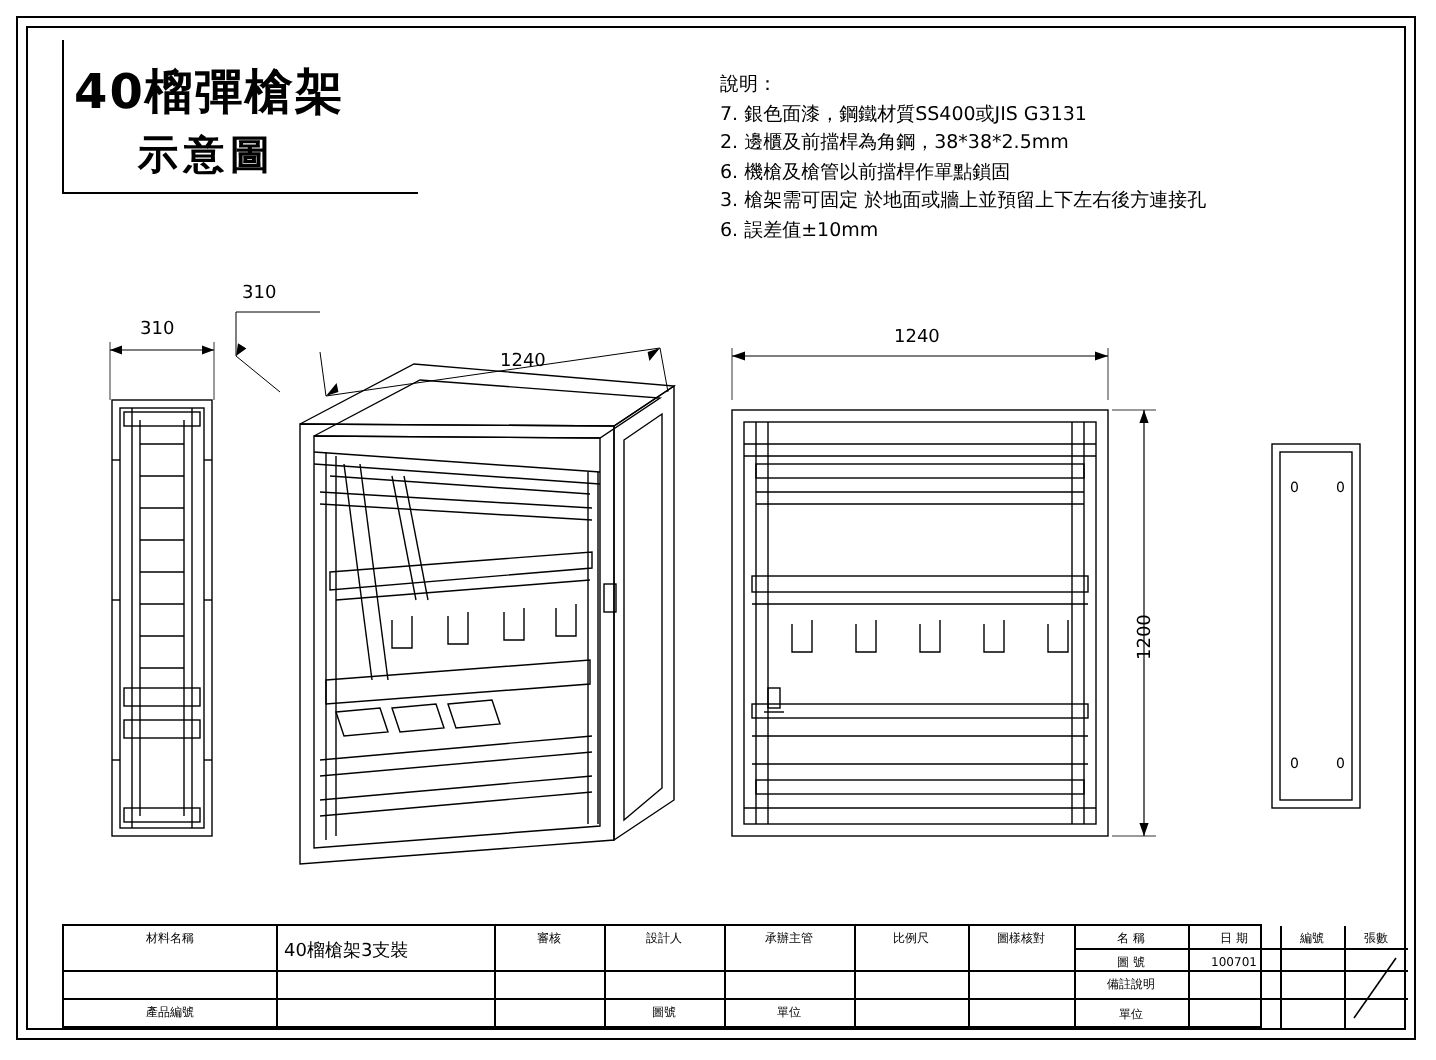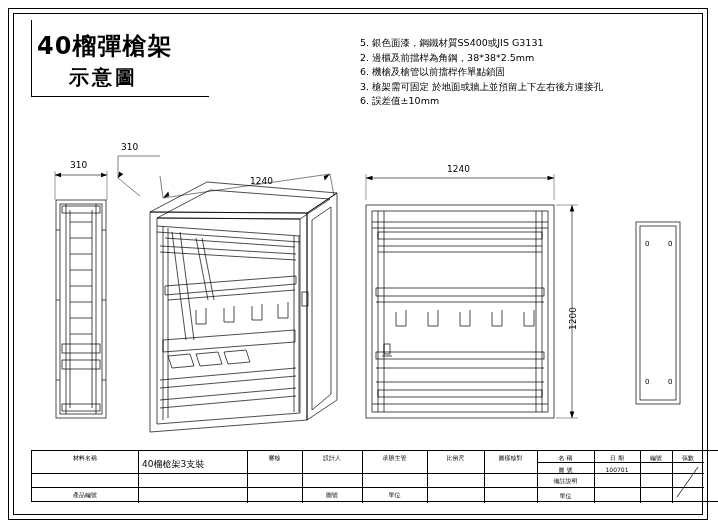--- a/index.html
+++ b/index.html
@@ -111,22 +111,22 @@
     position: absolute;
     left: 0; top: 0;
     width: 718px; height: 530px;
     pointer-events: none;
   }
 
   
   .tbl {
     position: absolute;
     left: 31px;
-    top: 450px;
-    width: 688px;
+    top: 462px;
+    width: 600px;
     height: 52px;
     border: 1px solid #000;
     box-sizing: border-box;
     font-size: 6px;
   }
   .tbl .cell {
     position: absolute;
     box-sizing: border-box;
     overflow: hidden;
     white-space: nowrap;
@@ -148,21 +148,22 @@
   <div class="frame-inner"></div>
 
   <div class="title-rule"></div>
   <div class="title-rule-h"></div>
   <div class="title-box">
     <div class="title-line1">40榴彈槍架</div>
     <div class="title-line2">示意圖</div>
   </div>
 
   <div class="notes">
-    <div>5. 銀色面漆，鋼鐵材質SS400或JIS G3131</div>
+    <div>說明：</div>
+    <div>7. 銀色面漆，鋼鐵材質SS400或JIS G3131</div>
     <div>2. 邊櫃及前擋桿為角鋼，38*38*2.5mm</div>
     <div>6. 機槍及槍管以前擋桿作單點鎖固</div>
     <div>3. 槍架需可固定 於地面或牆上並預留上下左右後方連接孔</div>
     <div>6. 誤差值±10mm</div>
   </div>
 
   <svg class="draw" viewBox="0 0 718 530">
     <g stroke="#000" fill="none" stroke-width="0.7">
 
       <g>

